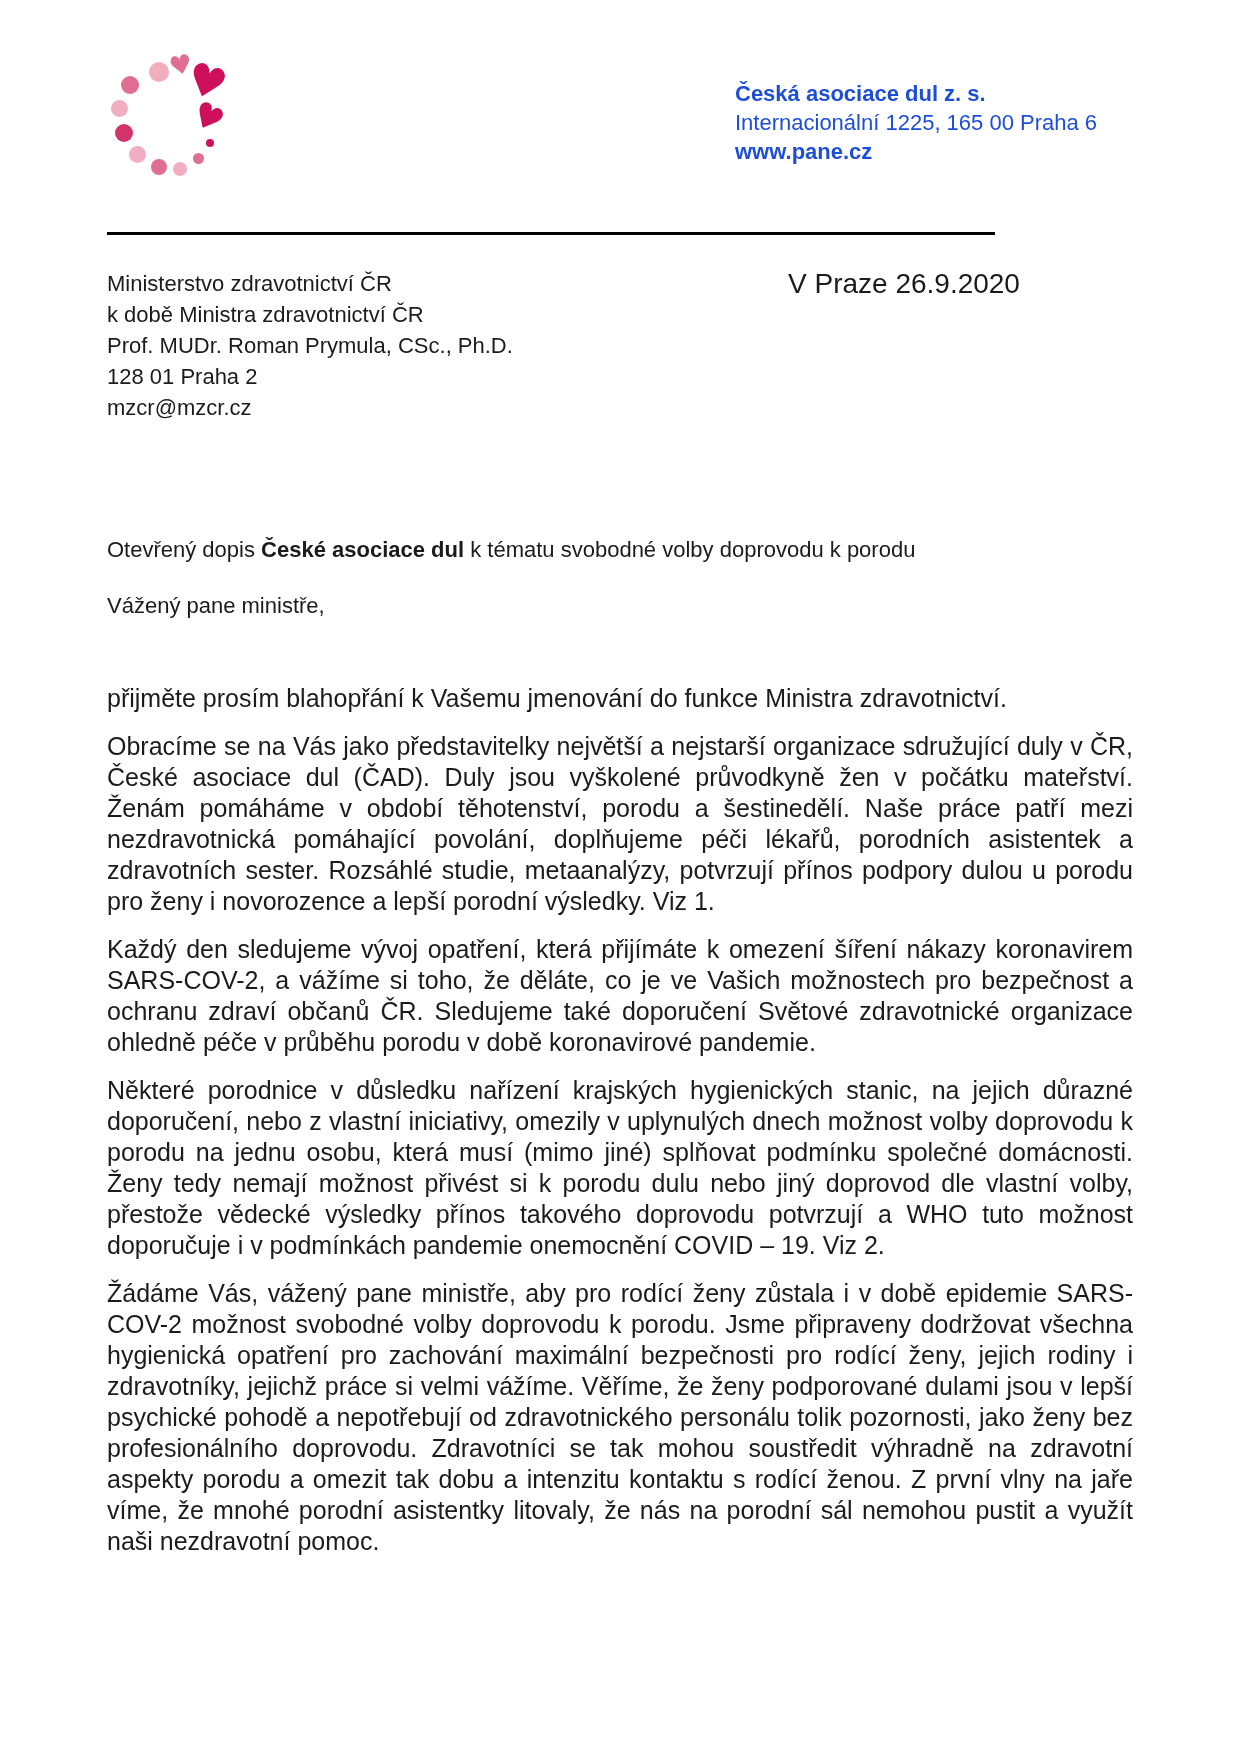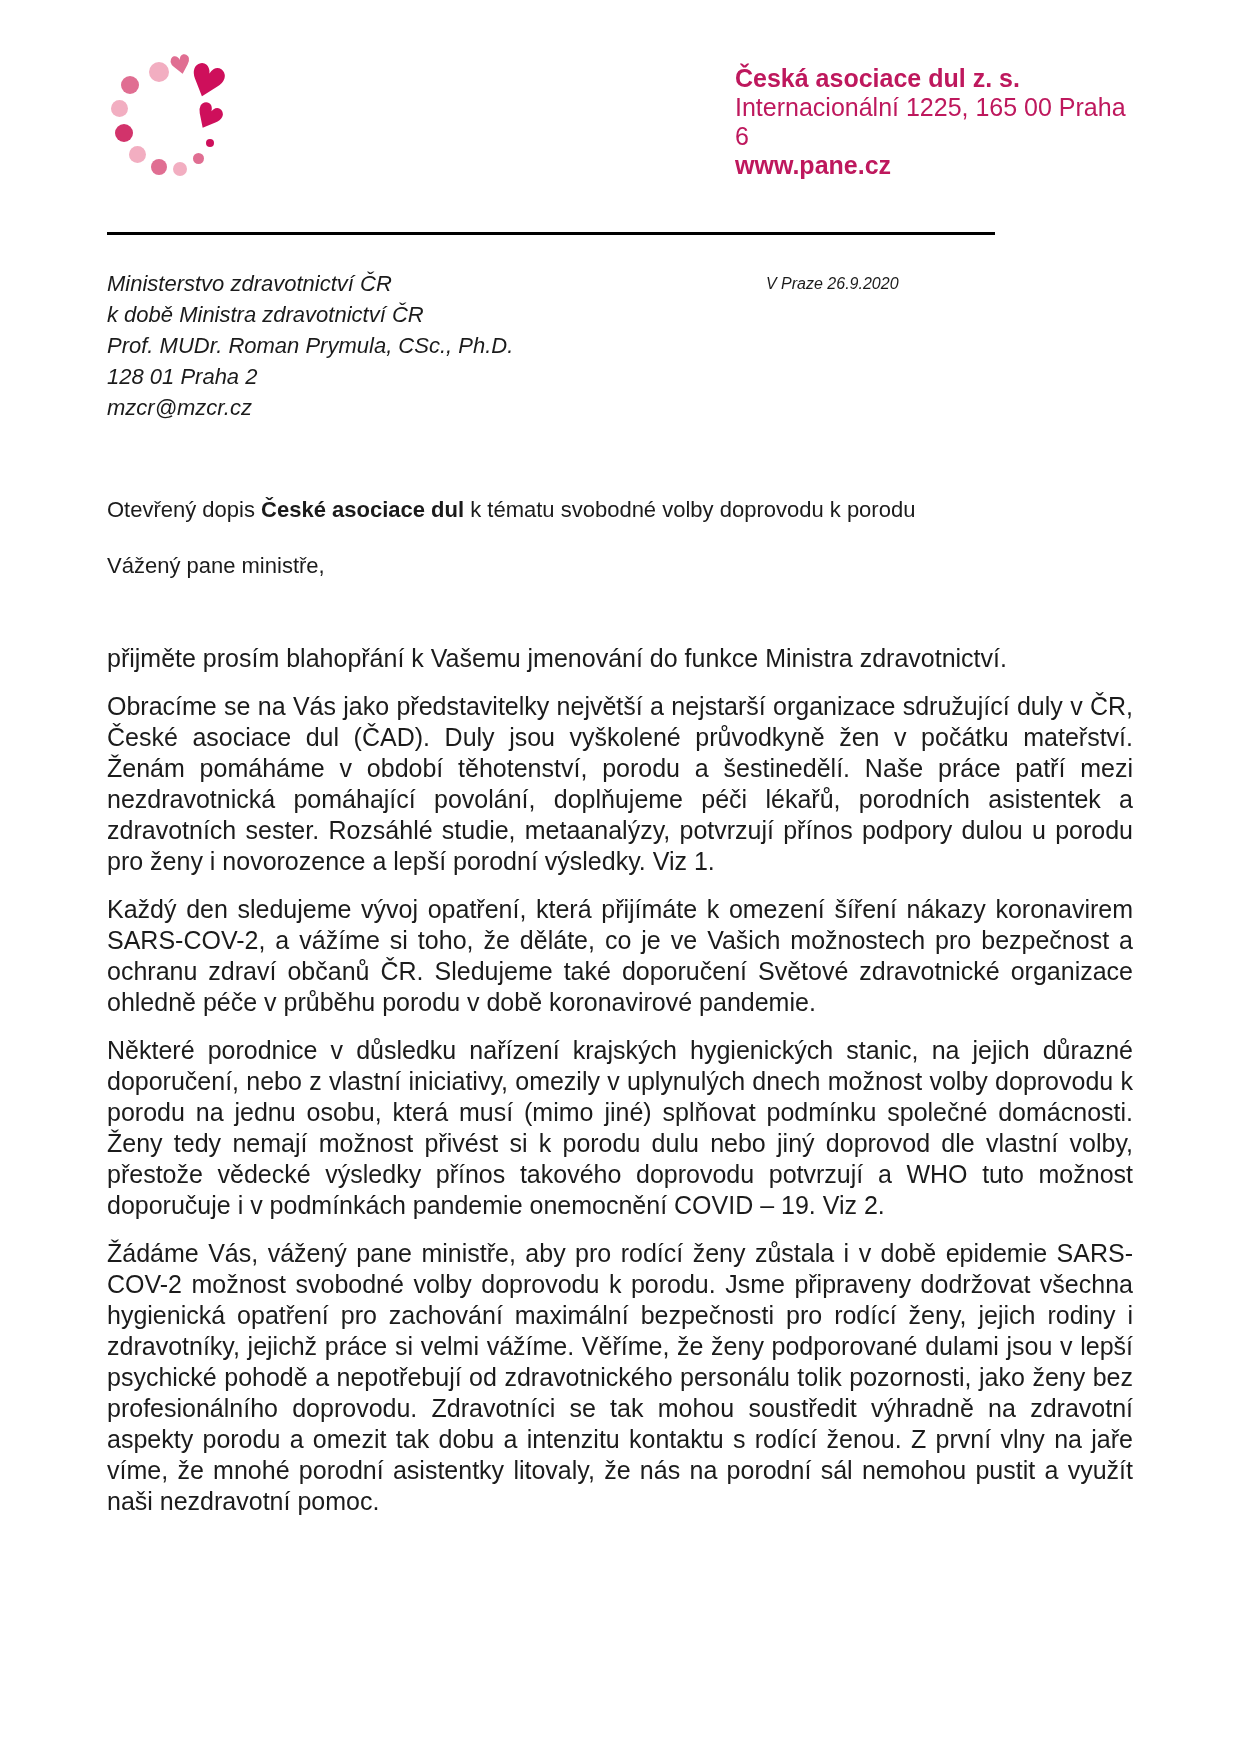--- a/index.html
+++ b/index.html
@@ -45,42 +45,42 @@
   .logo-subtitle {
     margin-top: 7px;
     font-size: 19px;
     letter-spacing: 2.4px;
     color: #8B8B8D;
     white-space: nowrap;
   }
   .contact-block {
     width: 398px;
     padding-top: 6px;
-    font-size: 25px;
+    font-size: 22px;
     line-height: 29px;
-    color: #be185d;
+    color: #1d4ed8;
   }
   .bold { font-weight: bold; }
 
   
   .rule {
     width: 888px;
     border: none;
     border-top: 3px solid #000000;
     margin: 0 0 33px 0;
   }
 
   
-  .recipient-row { position: relative; margin-bottom: 71px; font-style: italic; }
+  .recipient-row { position: relative; margin-bottom: 111px; }
   .recipient-line { font-size: 22px; line-height: 31px; }
   .date {
     position: absolute;
-    left: 659px;
+    left: 681px;
     top: 0;
-    font-size: 16px;
+    font-size: 28px;
     line-height: 31px;
     white-space: nowrap;
   }
 
   
   .subject { font-size: 22px; line-height: 31px; margin-bottom: 25px; }
   .greeting { font-size: 22px; line-height: 31px; margin-bottom: 62px; }
   .para {
     font-size: 25px;
     line-height: 31px;

